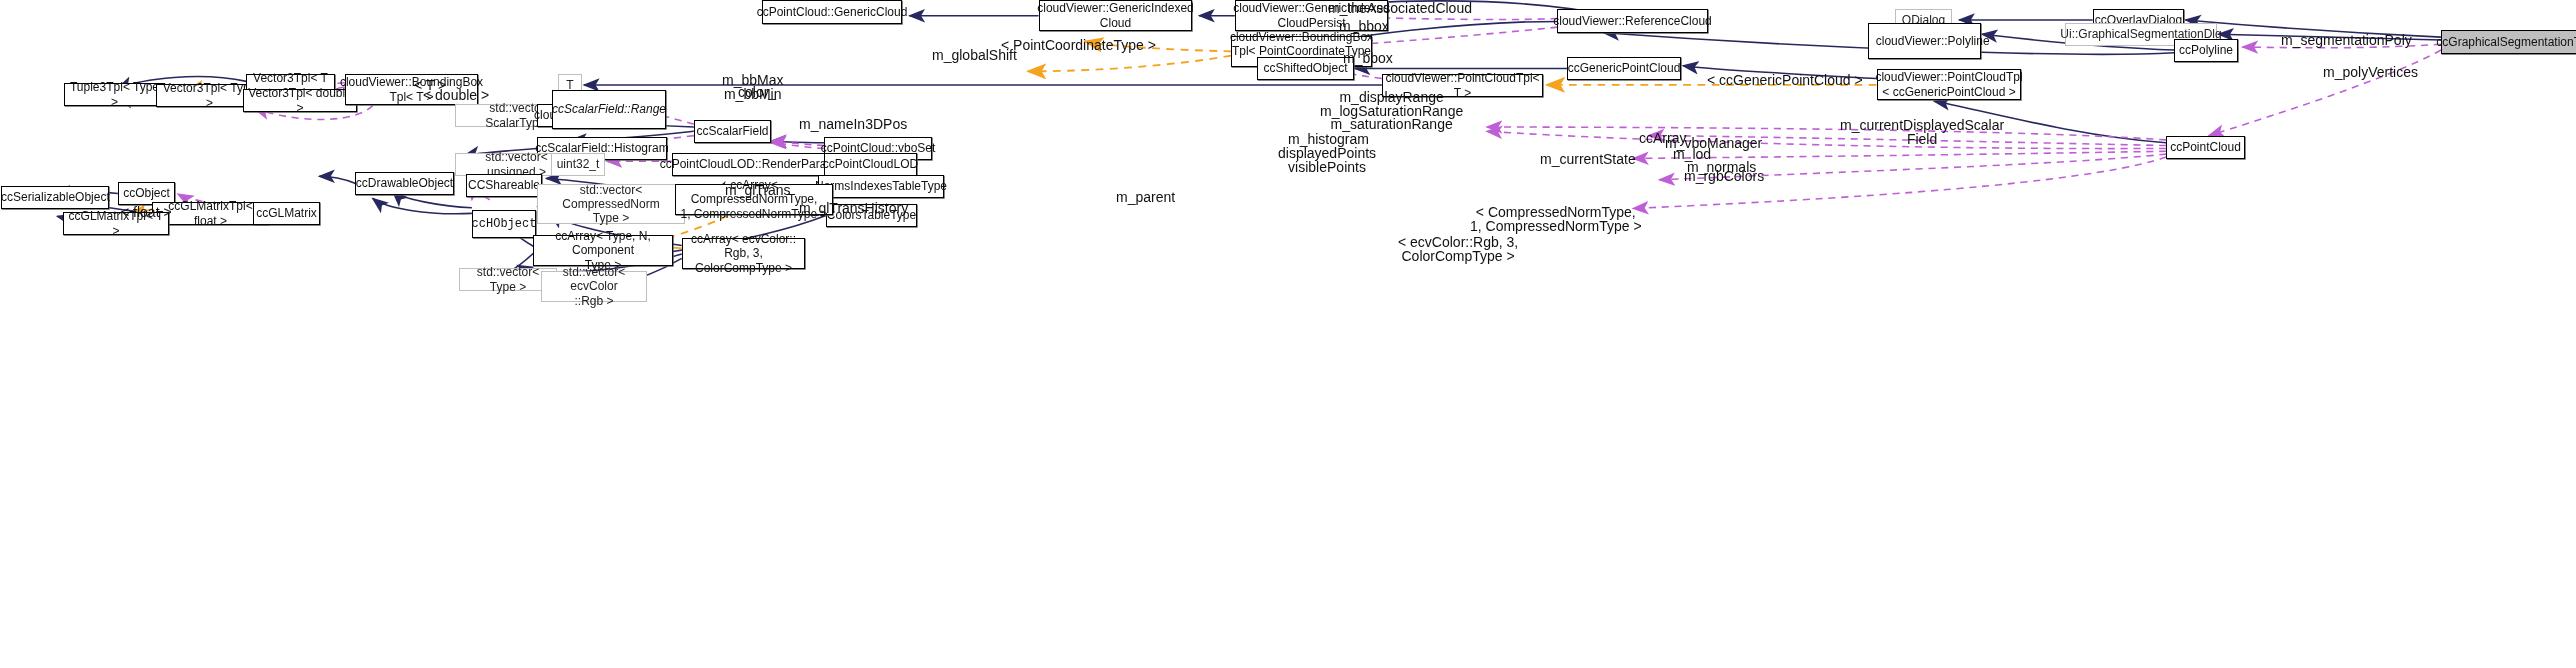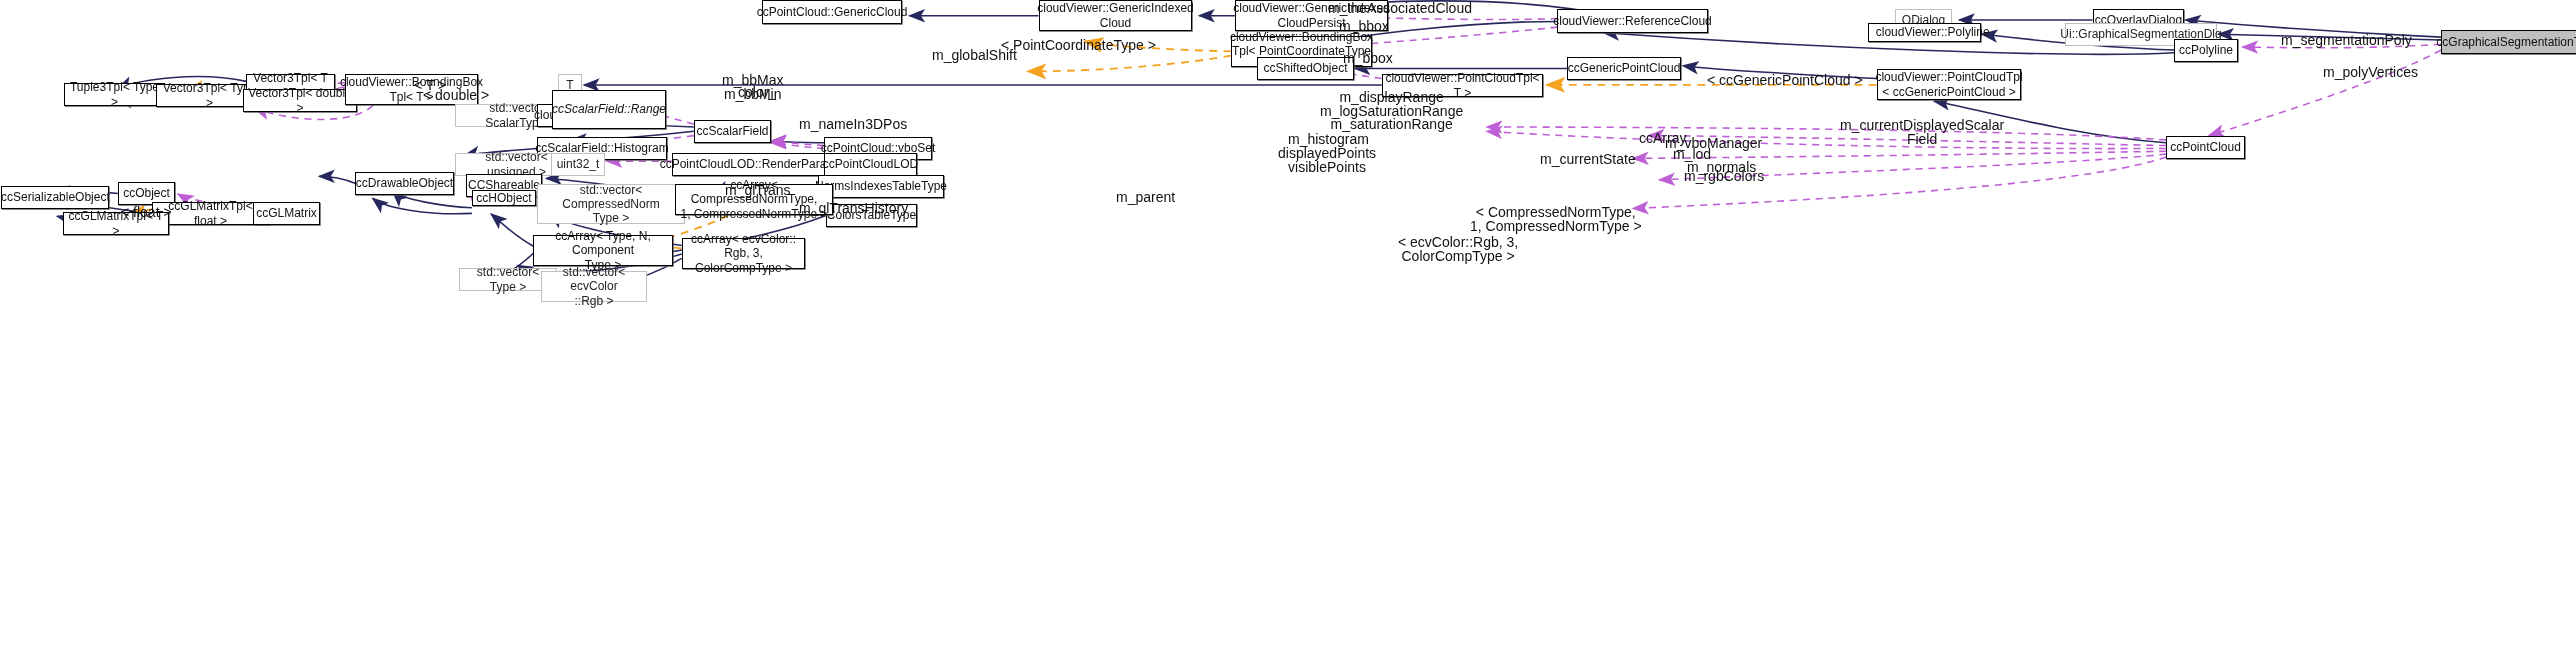--- a/index.html
+++ b/index.html
@@ -111,21 +111,21 @@
   </svg>
 
   <div class="node solid" style="left:762px;top:0px;width:140px;height:24px;">ccPointCloud::GenericCloud</div>
   <div class="node solid" style="left:1039px;top:0px;width:153px;height:31px;">cloudViewer::GenericIndexed
 Cloud</div>
   <div class="node solid" style="left:1235px;top:0px;width:153px;height:31px;">cloudViewer::GenericIndexed
 CloudPersist</div>
   <div class="node solid" style="left:1557px;top:9.3px;width:151px;height:24px;">cloudViewer::ReferenceCloud</div>
   <div class="node faint" style="left:1895px;top:8.6px;width:57px;height:23px;">QDialog</div>
   <div class="node solid" style="left:2093px;top:8.6px;width:91px;height:23px;">ccOverlayDialog</div>
-  <div class="node solid" style="left:1868px;top:23px;width:113px;height:19px;padding-left:20px;">cloudViewer::Polyline</div>
+  <div class="node solid" style="left:1868px;top:23px;width:113px;height:36px;padding-left:20px;">cloudViewer::Polyline</div>
   <div class="node faint" style="left:2065px;top:23px;width:152px;height:23px;">Ui::GraphicalSegmentationDlg</div>
   <div class="node highlight" style="left:2441px;top:30px;width:150px;height:24px;">ccGraphicalSegmentationTool</div>
   <div class="node solid" style="left:2174px;top:39px;width:64px;height:23px;">ccPolyline</div>
   <div class="node solid" style="left:1231px;top:36px;width:141px;height:31px;">cloudViewer::BoundingBox
 Tpl&lt; PointCoordinateType &gt;</div>
   <div class="node solid" style="left:1567px;top:57px;width:114px;height:23px;">ccGenericPointCloud</div>
   <div class="node solid" style="left:1257px;top:57px;width:97px;height:23px;">ccShiftedObject</div>
   <div class="node solid" style="left:1382px;top:74px;width:161px;height:23px;">cloudViewer::PointCloudTpl&lt; T &gt;</div>
   <div class="node solid" style="left:1877px;top:69px;width:144px;height:31px;">cloudViewer::PointCloudTpl
 &lt; ccGenericPointCloud &gt;</div>
@@ -153,21 +153,21 @@
   <div class="node solid" style="left:466px;top:174px;width:76px;height:23px;">CCShareable</div>
   <div class="node faint" style="left:537px;top:184px;width:148px;height:40px;">std::vector&lt; CompressedNorm
 Type &gt;</div>
   <div class="node solid" style="left:675px;top:184px;width:158px;height:31px;">ccArray&lt; CompressedNormType,
 1, CompressedNormType &gt;</div>
   <div class="node solid" style="left:1.4px;top:186px;width:108px;height:23px;">ccSerializableObject</div>
   <div class="node solid" style="left:118px;top:182px;width:57px;height:23px;">ccObject</div>
   <div class="node solid" style="left:152px;top:202px;width:117px;height:23px;">ccGLMatrixTpl&lt; float &gt;</div>
   <div class="node solid" style="left:253px;top:202px;width:67px;height:23px;">ccGLMatrix</div>
   <div class="node solid" style="left:63px;top:212px;width:106px;height:23px;">ccGLMatrixTpl&lt; T &gt;</div>
-  <div class="node solid" style="left:472px;top:190px;width:64px;height:16px;">ccHObject</div>
+  <div class="node solid" style="left:472px;top:210px;width:64px;height:28px;font-family:Liberation Mono, monospace;">ccHObject</div>
   <div class="node solid" style="left:533px;top:235px;width:140px;height:31px;">ccArray&lt; Type, N, Component
 Type &gt;</div>
   <div class="node solid" style="left:682px;top:238px;width:123px;height:31px;">ccArray&lt; ecvColor::
 Rgb, 3, ColorCompType &gt;</div>
   <div class="node faint" style="left:459px;top:268px;width:98px;height:23px;">std::vector&lt; Type &gt;</div>
   <div class="node faint" style="left:541px;top:263px;width:106px;height:31px;margin-top:8px;">std::vector&lt; ecvColor
 ::Rgb &gt;</div>
 
   <div class="elabel" style="left:1328px;top:2.1px;">m_theAssociatedCloud</div>
   <div class="elabel" style="left:1339px;top:20px;">m_bbox</div>

